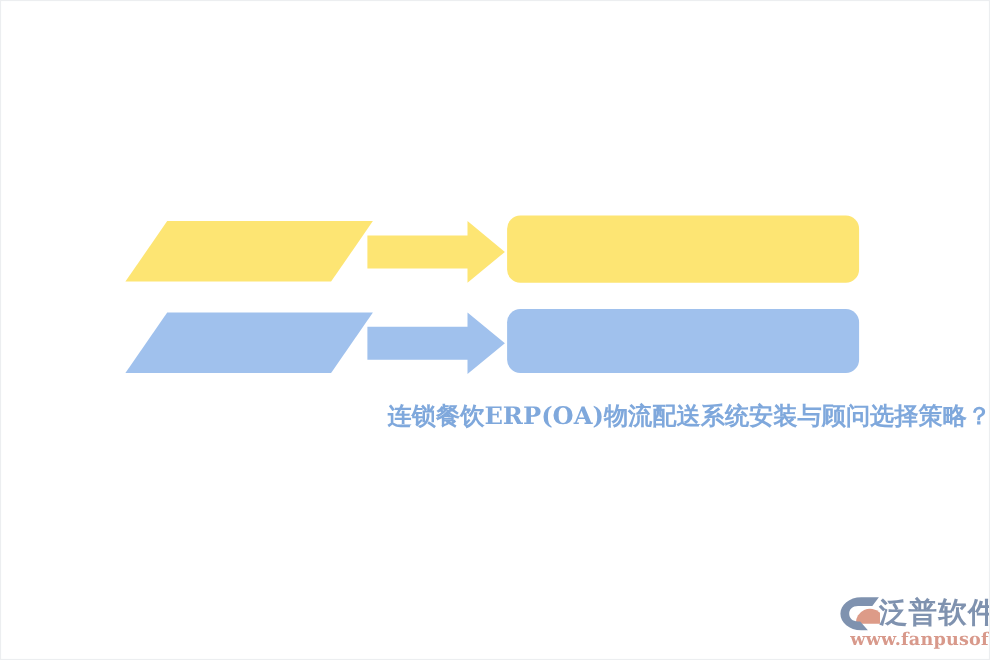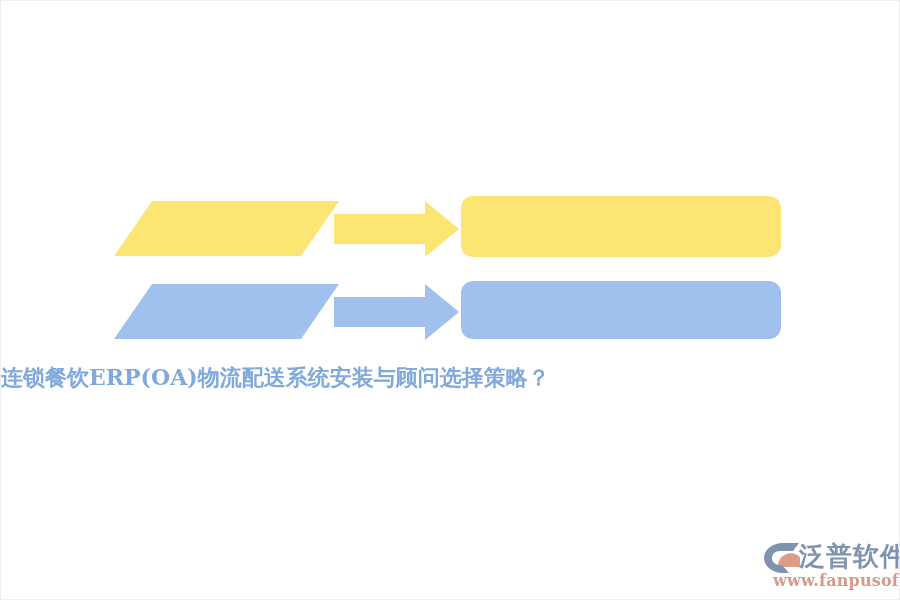--- a/index.html
+++ b/index.html
@@ -31,21 +31,21 @@
   #diagram svg {
     display: block;
   }
 
   
   .caption {
     position: absolute;
     left: 0;
     top: 362px;
     width: 900px;
-    text-align: left;
+    text-align: right;
     font-family: "DejaVu Serif", "Liberation Serif", serif;
     font-size: 22px;
     font-weight: bold;
     letter-spacing: 0px;
     white-space: nowrap;
     color: #7fa8dc;
   }
 
   
   .logo {

